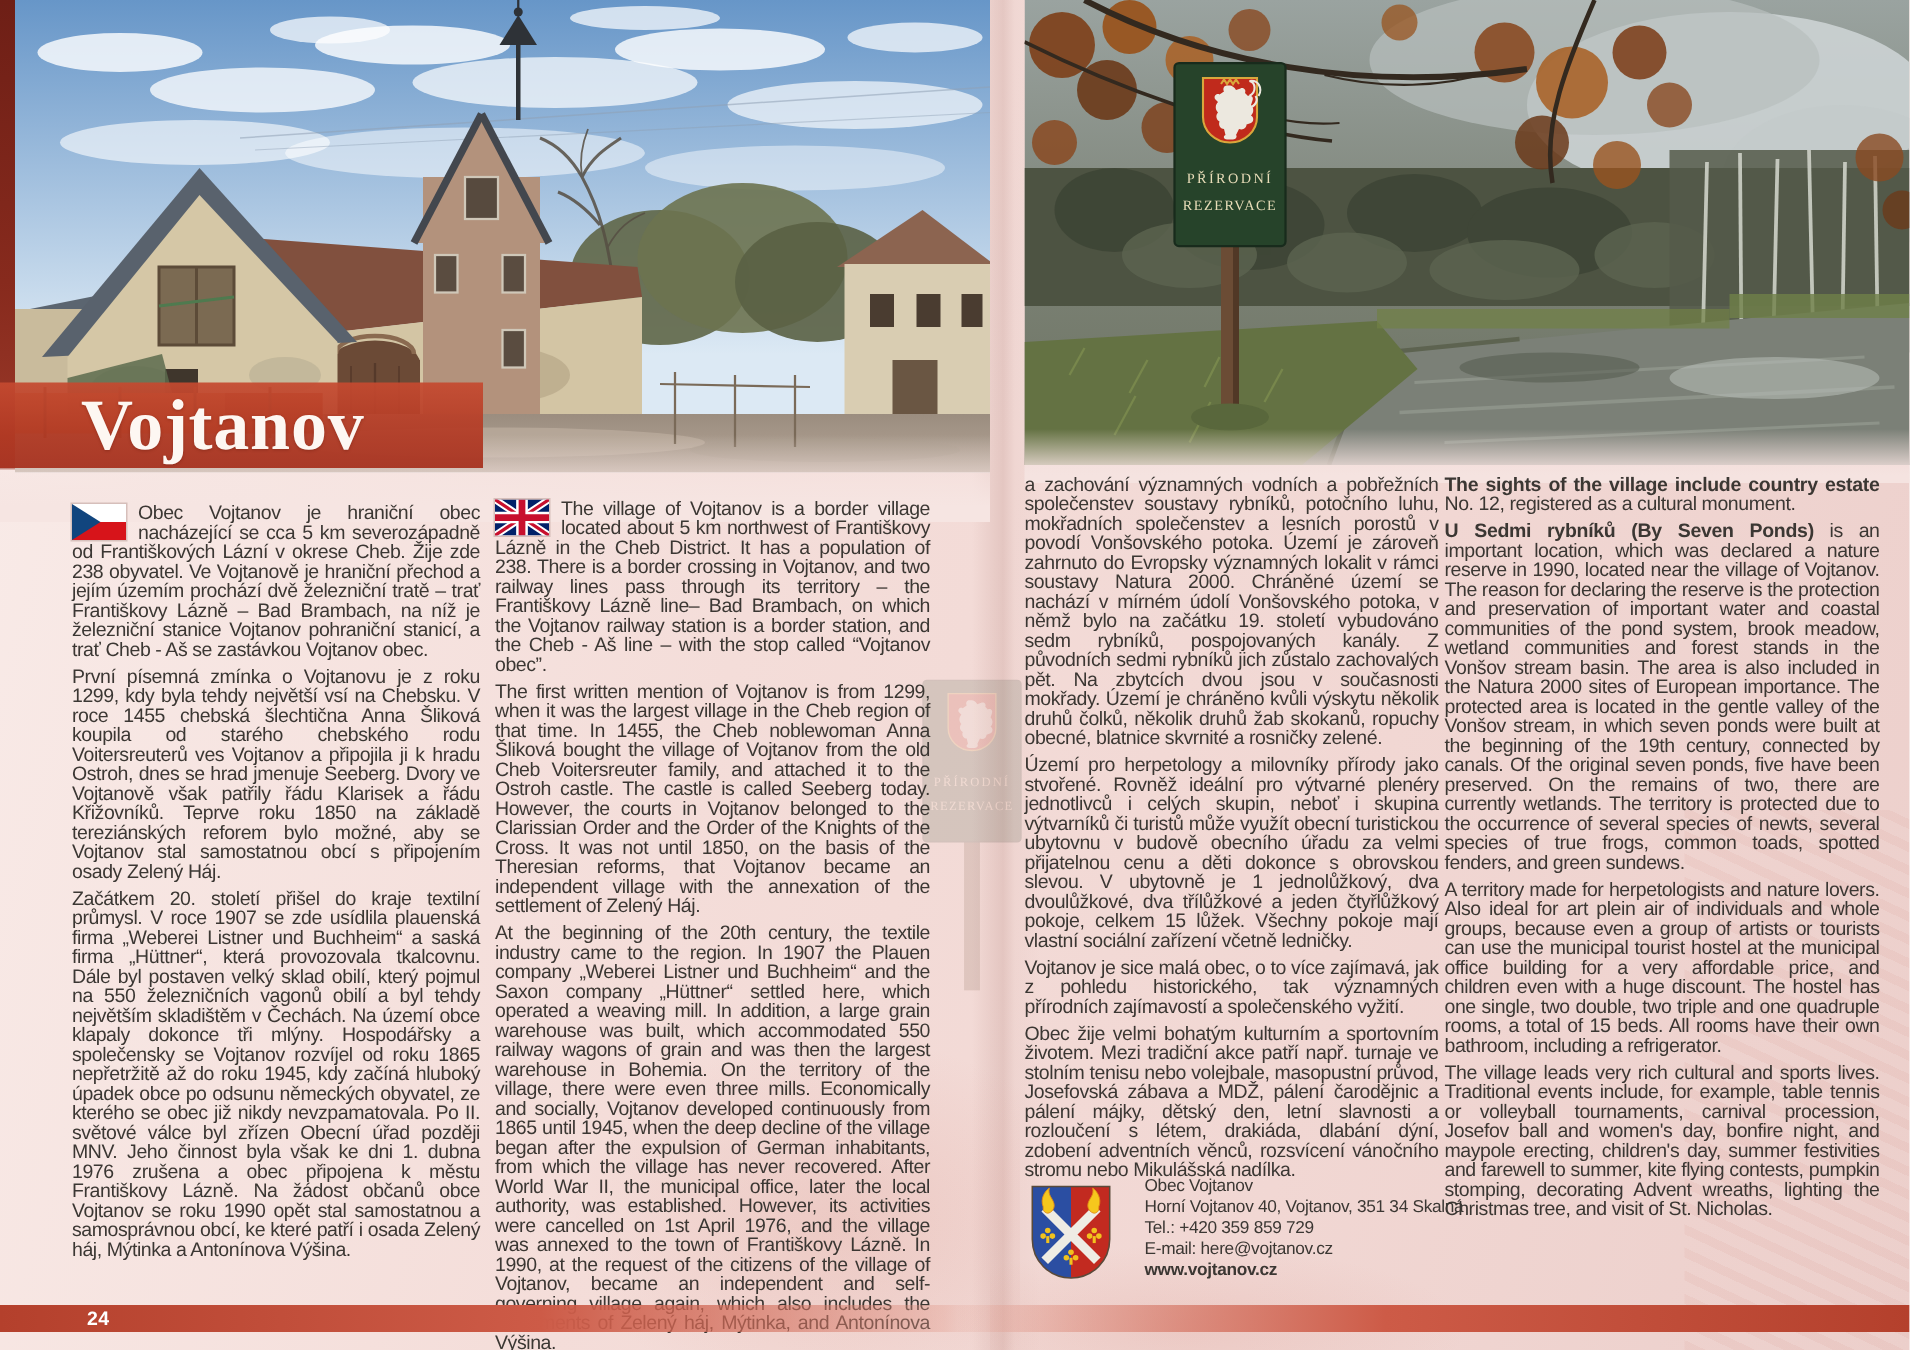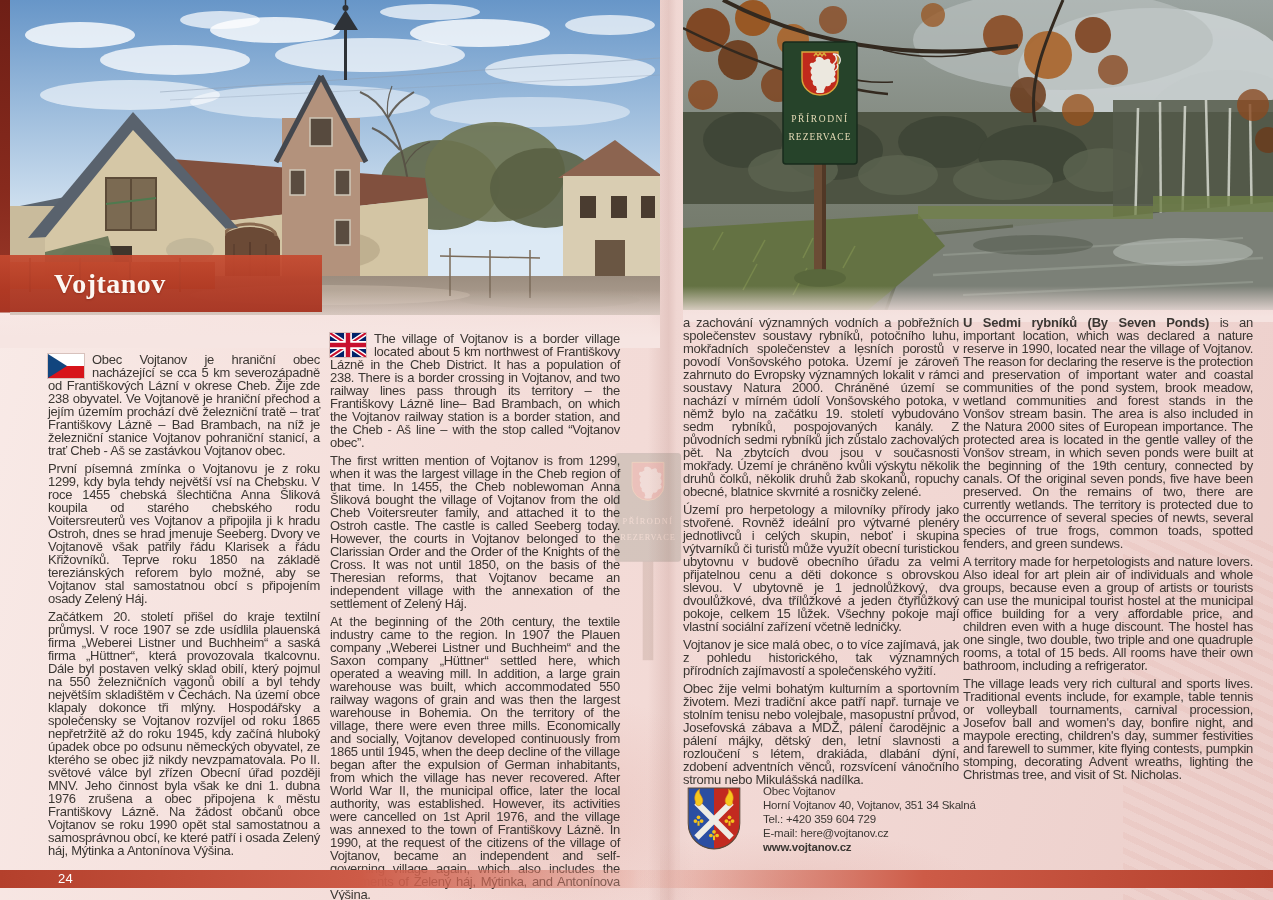--- a/index.html
+++ b/index.html
@@ -25,57 +25,57 @@
   .photo-left-fade{position:absolute;left:0;top:290px;width:660px;height:58px;
     background:linear-gradient(180deg,rgba(246,229,226,0),#f6e5e2 82%);}
   .photo-right{position:absolute;left:683px;top:0;width:590px;height:310px;}
   .photo-right-fade{position:absolute;left:683px;top:286px;width:590px;height:36px;
     background:linear-gradient(180deg,rgba(246,229,226,0),#f5e3e0 85%);}
 
   
   .title-banner{position:absolute;left:0;top:255px;width:322px;height:57px;z-index:5;
     background:linear-gradient(180deg,rgba(197,74,48,.93),rgba(166,47,28,.93));
     display:flex;align-items:center;}
-  .title-banner span{font-family:"Liberation Serif",serif;font-weight:bold;font-size:28px;
+  .title-banner span{font-family:"Liberation Serif",serif;font-weight:bold;font-size:48px;
     color:#fdf7f2;padding-left:54px;letter-spacing:.5px;text-shadow:0 1px 2px rgba(90,20,10,.35);}
 
   
   .col{position:absolute;z-index:4;font-size:13px;line-height:13px;letter-spacing:-.28px;
     text-align:justify;color:#3b3733;}
   .col p{margin:0 0 5px 0;}
   .col b{letter-spacing:-.2px;}
-  #col-cz-left{left:48px;top:353px;width:272px;}
+  #col-cz-left{left:48px;top:335px;width:272px;}
   #col-en-left{left:330px;top:332px;width:290px;}
   #col-cz-right{left:683px;top:316px;width:276px;}
   #col-en-right{left:963px;top:316px;width:290px;}
 
   
   .cz-flag{position:relative;float:left;width:36px;height:24px;margin:1px 8px 1px 0;
     background:linear-gradient(180deg,#ffffff 0 50%,#d7141a 50% 100%);overflow:hidden;box-shadow:0 0 0 1px rgba(120,80,70,.25);}
   .cz-flag::before{content:"";position:absolute;left:0;top:0;width:0;height:0;
     border-top:12px solid transparent;border-bottom:12px solid transparent;border-left:19px solid #11457e;}
   .uk-flag{float:left;width:36px;height:24px;margin:1px 8px 1px 0;box-shadow:0 0 0 1px rgba(120,80,70,.25);}
 
   
   .ghost-sign{position:absolute;left:596px;top:450px;width:104px;height:212px;opacity:.14;z-index:1;}
 
   
-  .contact{position:absolute;left:687px;top:784px;width:560px;z-index:4;display:flex;align-items:center;}
+  .contact{position:absolute;left:687px;top:784px;width:560px;z-index:4;display:flex;align-items:flex-end;}
   .contact .arms{width:54px;height:64px;flex:0 0 auto;}
   .contact .lines{margin-left:22px;font-size:11.5px;line-height:14px;letter-spacing:-.2px;color:#3b3733;}
   .contact .lines .web{font-weight:bold;}
 
   
   .bar{position:absolute;top:870px;height:18px;z-index:6;}
   .bar-left{left:0;width:656px;
     background:linear-gradient(90deg,#b4402c 0%,#cd5b47 55%,rgba(226,155,140,.35) 96%,rgba(226,155,140,0) 100%);}
   .bar-right{left:638px;width:635px;
     background:linear-gradient(270deg,#b4402c 0%,#cd5b47 55%,rgba(226,155,140,.3) 96%,rgba(226,155,140,0) 100%);}
   .page-num{position:absolute;top:0;height:18px;line-height:18px;color:#fff;
-    font-weight:normal;font-size:13px;letter-spacing:.3px;}
+    font-weight:bold;font-size:13px;letter-spacing:.3px;}
   .bar-left .page-num{left:58px;}
   .bar-right .page-num{right:58px;margin-top:47px;}
 
   svg text{font-family:"Liberation Serif",serif;}
 </style>
 </head>
 <body>
 
 <div class="gutter-shade"></div>
 <div class="texture-right"></div>
@@ -340,20 +340,21 @@
   <div>
       <p>a zachování významných vodních a pobřežních společenstev soustavy rybníků, potočního luhu, mokřadních společenstev a lesních porostů v povodí Vonšovského potoka. Území je zároveň zahrnuto do Evropsky významných lokalit v rámci soustavy Natura 2000. Chráněné území se nachází v mírném údolí Vonšovského potoka, v němž bylo na začátku 19. století vybudováno sedm rybníků, pospojovaných kanály. Z původních sedmi rybníků jich zůstalo zachovalých pět. Na zbytcích dvou jsou v současnosti mokřady. Území je chráněno kvůli výskytu několik druhů čolků, několik druhů žab skokanů, ropuchy obecné, blatnice skvrnité a rosničky zelené.</p>
       <p>Území pro herpetology a milovníky přírody jako stvořené. Rovněž ideální pro výtvarné plenéry jednotlivců i celých skupin, neboť i skupina výtvarníků či turistů může využít obecní turistickou ubytovnu v budově obecního úřadu za velmi přijatelnou cenu a děti dokonce s obrovskou slevou. V ubytovně je 1 jednolůžkový, dva dvoulůžkové, dva třílůžkové a jeden čtyřlůžkový pokoje, celkem 15 lůžek. Všechny pokoje mají vlastní sociální zařízení včetně ledničky.</p>
       <p>Vojtanov je sice malá obec, o to více zajímavá, jak z pohledu historického, tak významných přírodních zajímavostí a společenského vyžití.</p>
       <p>Obec žije velmi bohatým kulturním a sportovním životem. Mezi tradiční akce patří např. turnaje ve stolním tenisu nebo volejbale, masopustní průvod, Josefovská zábava a MDŽ, pálení čarodějnic a pálení májky, dětský den, letní slavnosti a rozloučení s létem, drakiáda, dlabání dýní, zdobení adventních věnců, rozsvícení vánočního stromu nebo Mikulášská nadílka.</p>
     </div>
 </div>
 
 <div class="col" id="col-en-right">
   <div>
+      <p><b>The sights of the village include country estate</b> No. 12, registered as a cultural monument.</p>
       <p><b>U Sedmi rybníků (By Seven Ponds)</b> is an important location, which was declared a nature reserve in 1990, located near the village of Vojtanov. The reason for declaring the reserve is the protection and preservation of important water and coastal communities of the pond system, brook meadow, wetland communities and forest stands in the Vonšov stream basin. The area is also included in the Natura 2000 sites of European importance. The protected area is located in the gentle valley of the Vonšov stream, in which seven ponds were built at the beginning of the 19th century, connected by canals. Of the original seven ponds, five have been preserved. On the remains of two, there are currently wetlands. The territory is protected due to the occurrence of several species of newts, several species of true frogs, common toads, spotted fenders, and green sundews.</p>
       <p>A territory made for herpetologists and nature lovers. Also ideal for art plein air of individuals and whole groups, because even a group of artists or tourists can use the municipal tourist hostel at the municipal office building for a very affordable price, and children even with a huge discount. The hostel has one single, two double, two triple and one quadruple rooms, a total of 15 beds. All rooms have their own bathroom, including a refrigerator.</p>
       <p>The village leads very rich cultural and sports lives. Traditional events include, for example, table tennis or volleyball tournaments, carnival procession, Josefov ball and women's day, bonfire night, and maypole erecting, children's day, summer festivities and farewell to summer, kite flying contests, pumpkin stomping, decorating Advent wreaths, lighting the Christmas tree, and visit of St. Nicholas.</p>
     </div>
 </div>
 
 <div class="contact">
   <svg class="arms" viewBox="0 0 52 62" xmlns="http://www.w3.org/2000/svg">
     <defs>
         <clipPath id="shieldclip">
@@ -388,21 +389,21 @@
             <circle cx="0" cy="-3.6" r="1.8"></circle>
             <rect x="-1" y="0" width="2" height="4.5"></rect>
           </g>
       </g>
     </g>
     <path d="M1,1 h50 v34 c0,14 -11,25 -25,25 c-14,0 -25,-11 -25,-25 z" fill="none" stroke="#5a4a3a" stroke-width="1"></path>
   </svg>
   <div class="lines">
     <div>Obec Vojtanov</div>
     <div>Horní Vojtanov 40, Vojtanov, 351 34 Skalná</div>
-    <div>Tel.: +420 359 604 729</div>
+    <div>Tel.: +420 359 859 729</div>
     <div>E-mail: here@vojtanov.cz</div>
     <div class="web">www.vojtanov.cz</div>
   </div>
 </div>
 
 <div class="bar bar-right">
   <span class="page-num">25</span>
 </div>
 
 </body></html>

